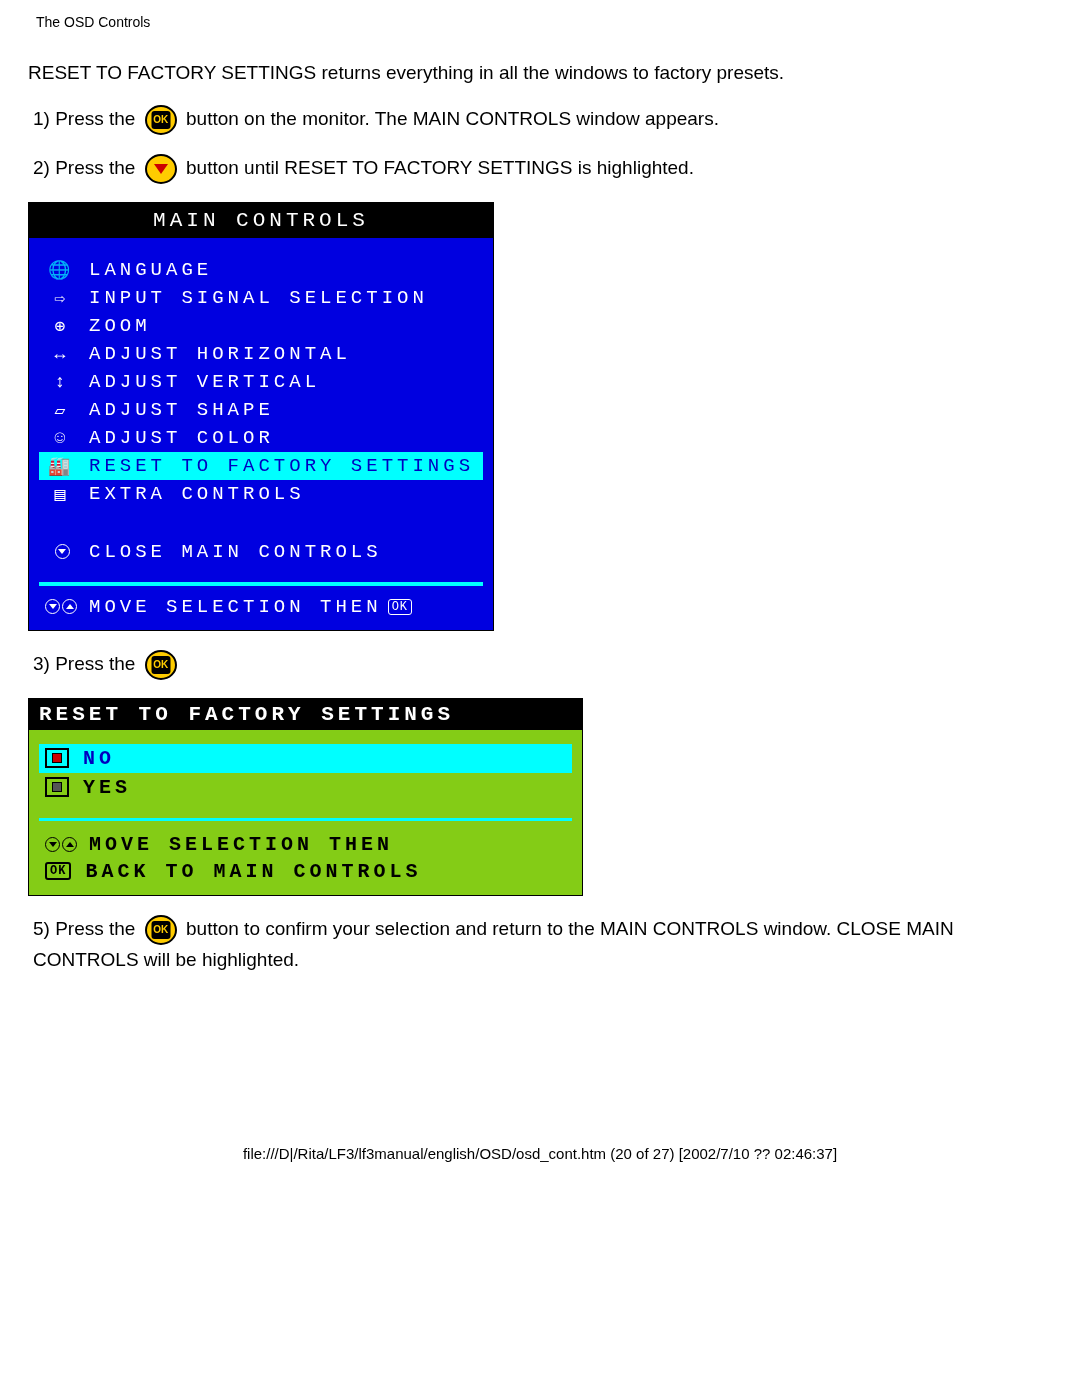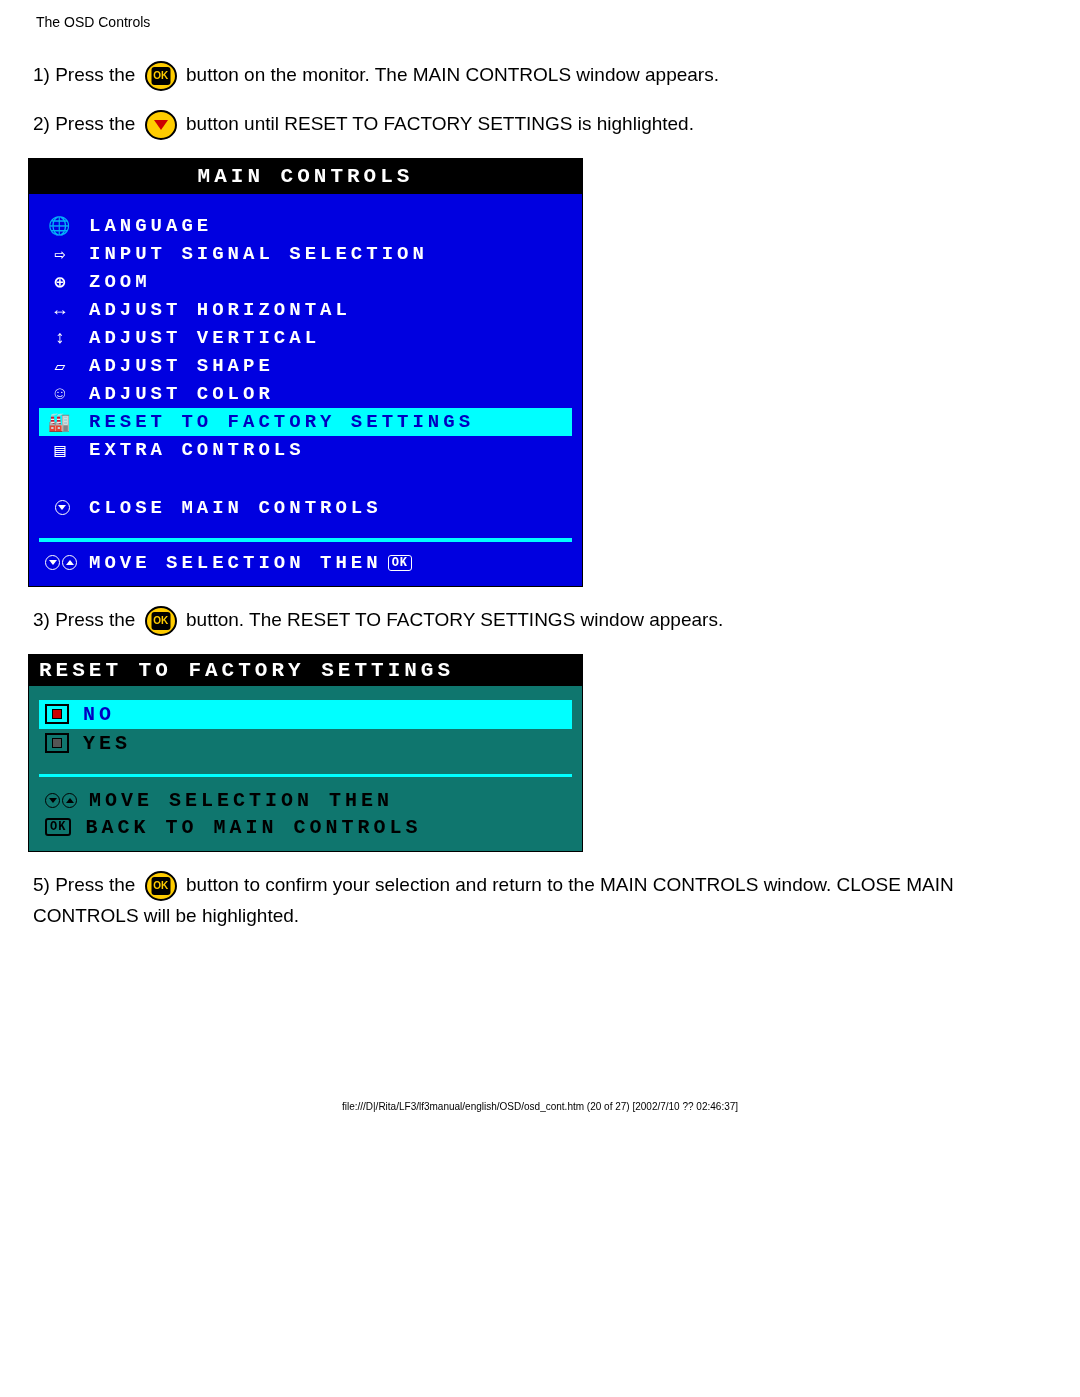--- a/index.html
+++ b/index.html
@@ -61,24 +61,24 @@
     border-top: 10px solid #cc0000;
   }
   .inline-btn.up .inner {
     border-left: 7px solid transparent;
     border-right: 7px solid transparent;
     border-bottom: 10px solid #cc0000;
   }
 
   
   .osd {
-    width: 555px;
+    width: 466px;
     margin: 10px 0 14px 0;
     font-family: "Courier New", monospace;
-    font-weight: bold;
+    font-weight: normal;
     letter-spacing: 4px;
     color: #fff;
     border: 1px solid #000;
   }
   .osd-title {
     background: #000;
     color: #fff;
     text-align: center;
     padding: 6px 0;
     font-size: 21px;
@@ -143,21 +143,21 @@
     margin: 10px 0 14px 0;
     font-family: "Courier New", monospace;
     font-weight: bold;
     letter-spacing: 4px;
     border:1px solid #000;
   }
   .osd2-title {
     background: #000; color:#fff;
     padding: 4px 10px; font-size:21px;
   }
-  .osd2-body { background:#0f766e; color:#000; padding: 14px 10px 10px 10px; }
+  .osd2-body { background:#84cc16; color:#000; padding: 14px 10px 10px 10px; }
   .osd2-row {
     display:flex; align-items:center; padding:3px 6px; font-size:20px;
   }
   .osd2-row.sel { background:#00ffff; color:#0000c0; }
   .osd2 .chk {
     width:24px;height:20px;border:2px solid #000;display:inline-flex;
     align-items:center;justify-content:center;margin-right:14px;
   }
   .osd2 .chk .dot { width:10px;height:10px;background:#cc0000;border:1px solid #000;}
   .osd2 .chk .dot.gray { background:#555; }
@@ -165,32 +165,33 @@
   .osd2-frow { display:flex;align-items:center;padding:2px 6px;font-size:20px;color:#000;}
   .osd2 .circ { border-color:#000; }
   .osd2 .circ .tri-d{border-top-color:#000;}
   .osd2 .circ .tri-u{border-bottom-color:#000;}
   .osd2 .okchip2 {
     display:inline-block;border:2px solid #000;border-radius:3px;
     font-size:12px;padding:0 3px;letter-spacing:1px;margin-right:14px;color:#000;
   }
 
   .footer-path {
-    font-size: 10px;
+    font-size: 15px;
     text-align:center;
     margin-top: 160px;
     padding: 10px 0 20px 0;
   }
 </style>
 </head>
 <body>
 
 <div class="page">
   <div class="header-title">The OSD Controls</div>
 
+  <div class="body-text">RESET TO FACTORY SETTINGS returns everything in all the windows to factory presets.</div>
 
   <div class="step">
     <span>1) Press the </span>
     <span class="inline-btn ok"><span class="inner">OK</span></span>
     <span> button on the monitor. The MAIN CONTROLS window appears.</span>
   </div>
 
   <div class="step">
     <span>2) Press the </span>
     <span class="inline-btn down"><span class="inner"></span></span>
@@ -257,21 +258,20 @@
         </span>
         <span>MOVE SELECTION THEN</span>
         <span class="okchip">OK</span>
       </div>
     </div>
   </div>
 
   <div class="step">
     <span>3) Press the </span>
     <span class="inline-btn ok"><span class="inner">OK</span></span>
-    <span> button. The RESET TO FACTORY SETTINGS window appears.</span>
   </div>
 
 
   <div class="osd2">
     <div class="osd2-title">RESET TO FACTORY SETTINGS</div>
     <div class="osd2-body">
       <div class="osd2-row sel">
         <span class="chk">
             <span class="dot"></span>
           </span>

